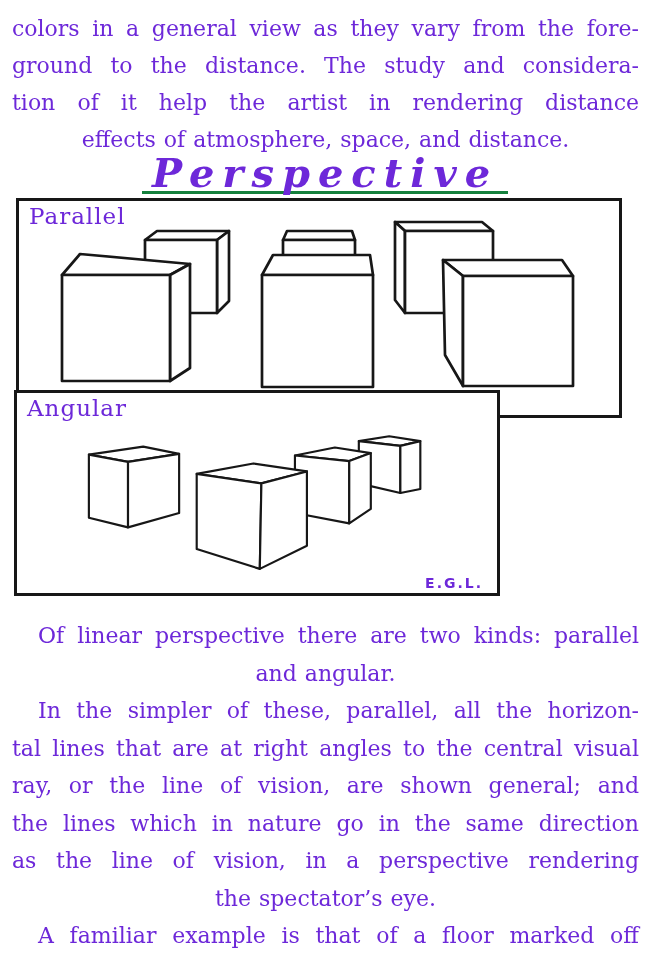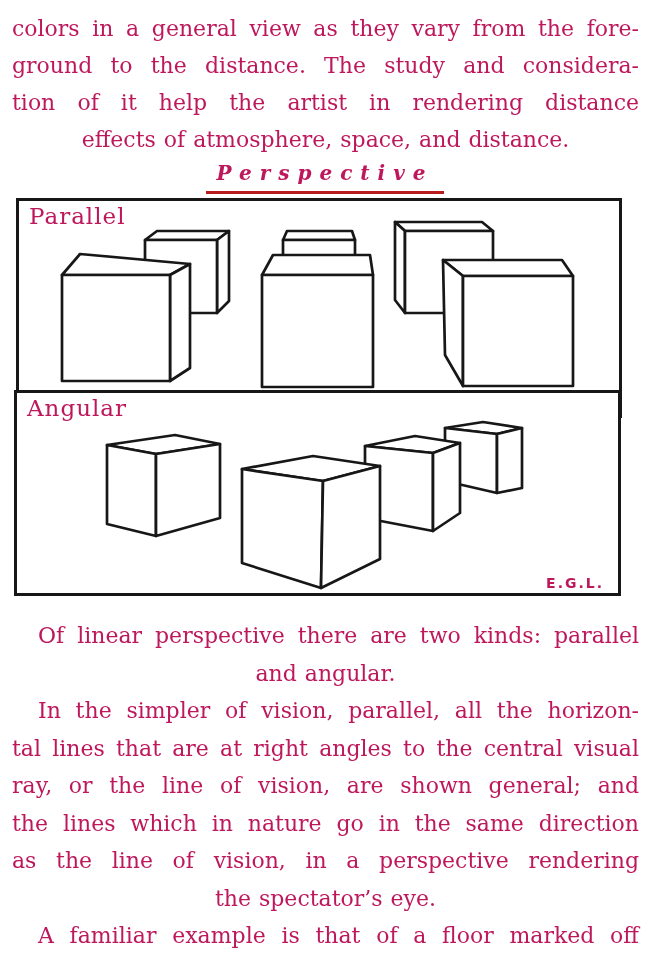--- a/index.html
+++ b/index.html
@@ -1,20 +1,20 @@
 <!DOCTYPE html>
 <html><head>
 <meta charset="utf-8">
 <style>
   html,body{margin:0;padding:0;background:#e8e8e8;}
   .page{
     position:relative;
     width:650px;height:980px;
     background:#ffffff;
-    color:#be185d;
+    color:#6d28d9;
     font-family:"DejaVu Serif", serif;
     overflow:hidden;
     margin:0 auto;
   }
   
   .text-block{position:absolute;left:12px;right:11px;}
   .tb-top{top:10px;}
   .tb-bottom{top:617px;}
   .line{
     font-size:22px;
@@ -26,34 +26,34 @@
   }
   .tb-bottom .line{line-height:37.5px;}
   .line.end{text-align:center;text-align-last:auto;}
   .line.indent{text-indent:26px;}
   
   .fig-title-wrap{position:absolute;top:156px;left:0;width:650px;text-align:center;}
   .fig-title{
     display:inline-block;
     font-family:"DejaVu Serif", serif;
     font-style:italic;font-weight:bold;
-    font-size:20px;line-height:34px;
+    font-size:40px;line-height:34px;
     letter-spacing:8px;
     padding:0 10px 1px 10px;
-    border-bottom:3px solid #b91c1c;
+    border-bottom:3px solid #15803d;
     text-align:center;
   }
   .panel{
     position:absolute;
     border:3px solid #171717;
     background:#ffffff;
     box-sizing:border-box;
   }
   .panel-parallel{left:16px;top:198px;width:606px;height:220px;}
-  .panel-angular{left:14px;top:390px;width:607px;height:206px;}
+  .panel-angular{left:14px;top:390px;width:486px;height:206px;}
   .panel-label{
     position:absolute;top:1px;left:10px;
     font-family:"DejaVu Serif", serif;
     font-size:23px;line-height:28px;
     letter-spacing:1px;
     z-index:2;
   }
   .panel svg{position:absolute;left:0;top:0;width:100%;height:100%;}
   .cube-face{fill:#ffffff;stroke:#171717;stroke-width:2.7;stroke-linejoin:round;}
   .signature{
@@ -147,21 +147,21 @@
         <polygon class="cube-face" points="93,55 142,64 142,146 93,134"></polygon>
         <polygon class="cube-face" points="142,64 206,54 206,128 142,146"></polygon>
       </g>
     </svg>
     <div class="signature">E.G.L.</div>
   </div>
 
   <div class="text-block tb-bottom">
     <div class="line indent">Of linear perspective there are two kinds:  parallel</div>
     <div class="line end">and angular.</div>
-    <div class="line indent">In the simpler of vision, parallel, all the horizon-</div>
+    <div class="line indent">In the simpler of these, parallel, all the horizon-</div>
     <div class="line">tal lines that are at right angles to the central visual</div>
     <div class="line">ray, or the line of vision, are shown general;  and</div>
     <div class="line">the lines which in nature go in the same direction</div>
     <div class="line">as the line of vision, in a perspective rendering</div>
     <div class="line end">the spectator’s eye.</div>
     <div class="line indent">A familiar example is that of a floor marked off</div>
   </div>
 
 </div>
 

